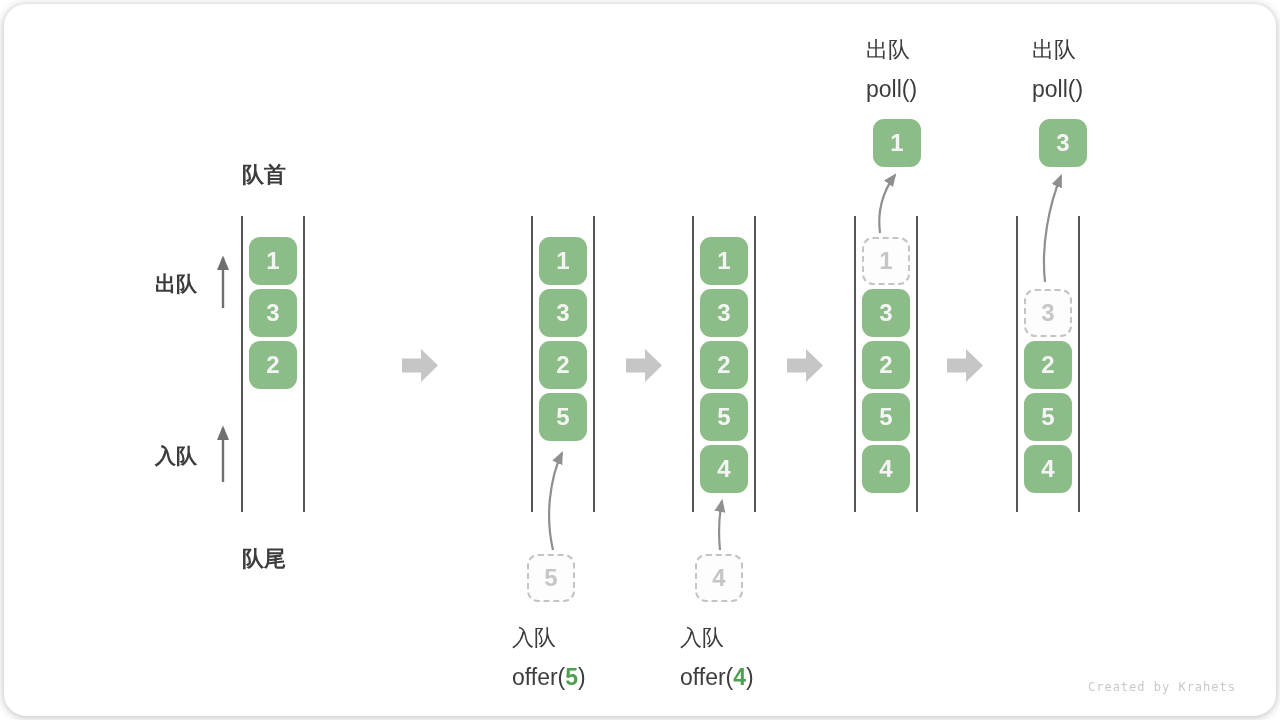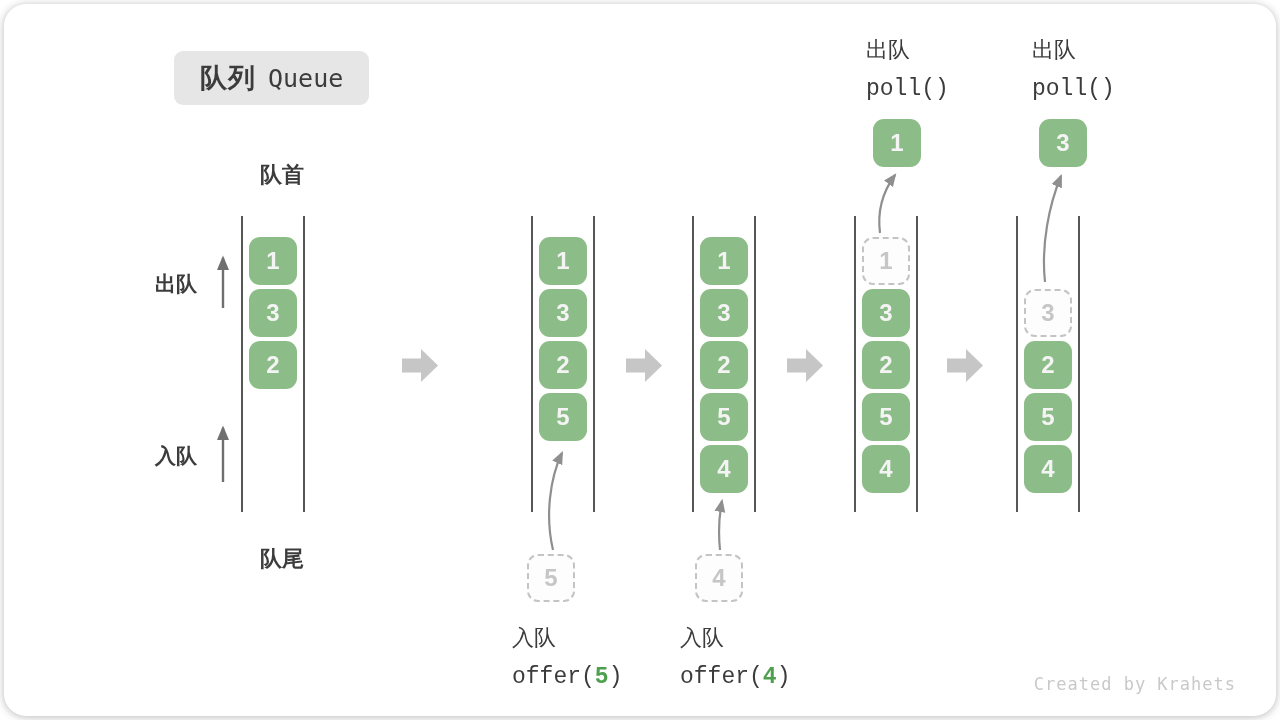--- a/index.html
+++ b/index.html
@@ -9,49 +9,45 @@
         border-radius:22px;box-shadow:0 1px 9px rgba(0,0,0,0.28);}
 
   
   .badge{position:absolute;left:170px;top:47px;height:54px;background:#e6e6e6;border-radius:9px;
          display:flex;align-items:center;padding:0 26px;}
   .badge .zh{font-size:27px;font-weight:bold;color:#3c3c3c;letter-spacing:1px;}
   .badge .en{font-family:"DejaVu Sans Mono","Liberation Mono",monospace;font-size:25px;color:#3c3c3c;margin-left:12px;}
 
   
   .lbl{position:absolute;font-weight:bold;color:#3c3c3c;font-size:22px;}
-  .lbl-center{width:62px;text-align:right;}
+  .lbl-center{width:62px;text-align:left;}
 
   
   .qline{position:absolute;top:212px;height:296px;width:2px;background:#565656;}
   .qbox{position:absolute;width:48px;height:48px;border-radius:11px;display:flex;align-items:center;
         justify-content:center;font-size:24px;font-weight:600;box-sizing:border-box;}
   .qbox.solid{background:#8CBC88;color:#f4f4f4;}
   .qbox.dashed{border:2.5px dashed #c4c4c4;background:#fdfdfd;color:#c6c6c6;}
 
   
   .op{position:absolute;display:flex;flex-direction:column;gap:11px;}
   .op .zh{font-size:22px;color:#3c3c3c;}
-  .op .code{font-family:Liberation Mono, monospace;font-size:23px;color:#3c3c3c;}
+  .op .code{font-family:Liberation Sans, sans-serif;font-size:23px;color:#3c3c3c;}
   .op .code .arg{color:#4EA04E;font-weight:bold;}
 
   .watermark{position:absolute;right:40px;bottom:22px;font-family:"DejaVu Sans Mono","Liberation Mono",monospace;
-             font-size:17px;color:#c9c9c9;letter-spacing:1px;}
+             font-size:12px;color:#c9c9c9;letter-spacing:1px;}
   svg{position:absolute;left:0;top:0;}
 </style>
 </head>
 <body>
 
 <div id="canvas">
   <div id="card">
 
-    <div class="badge">
-      <span class="zh">队列</span>
-      <span class="en">Queue</span>
-    </div>
 
     <svg width="1280" height="720" viewBox="0 0 1280 720">
       <defs>
         <marker id="mk-dark" markerWidth="7" markerHeight="6" refX="5" refY="2.5" orient="auto">
           <path d="M0,0 L6,2.5 L0,5 Z" fill="#6f6f6f"></path>
         </marker>
         <marker id="mk-grey" markerWidth="7" markerHeight="6" refX="5" refY="2.5" orient="auto">
           <path d="M0,0 L6,2.5 L0,5 Z" fill="#8f8f8f"></path>
         </marker>
       </defs>

